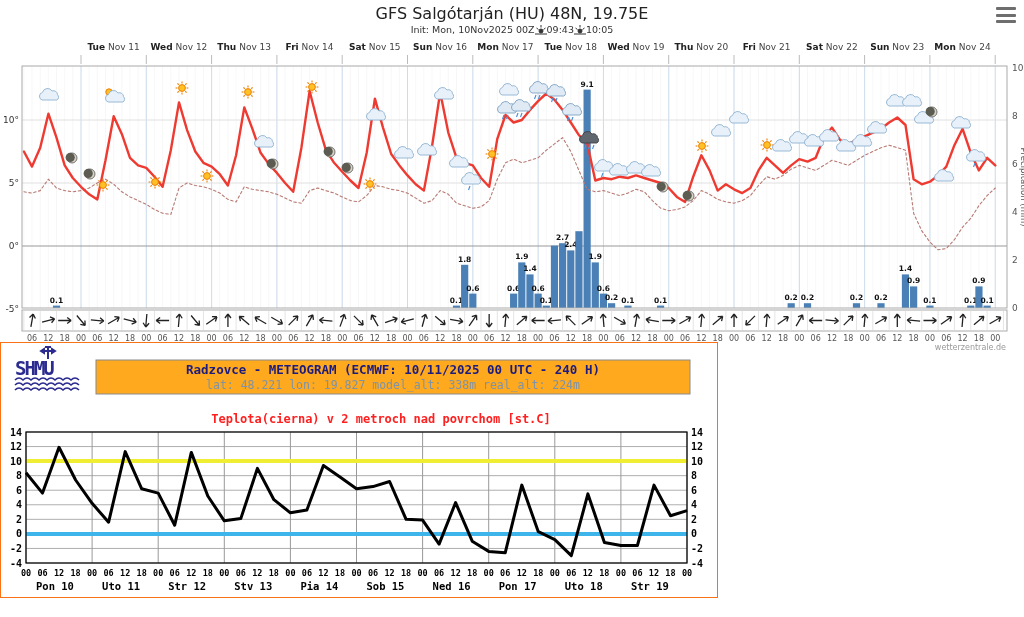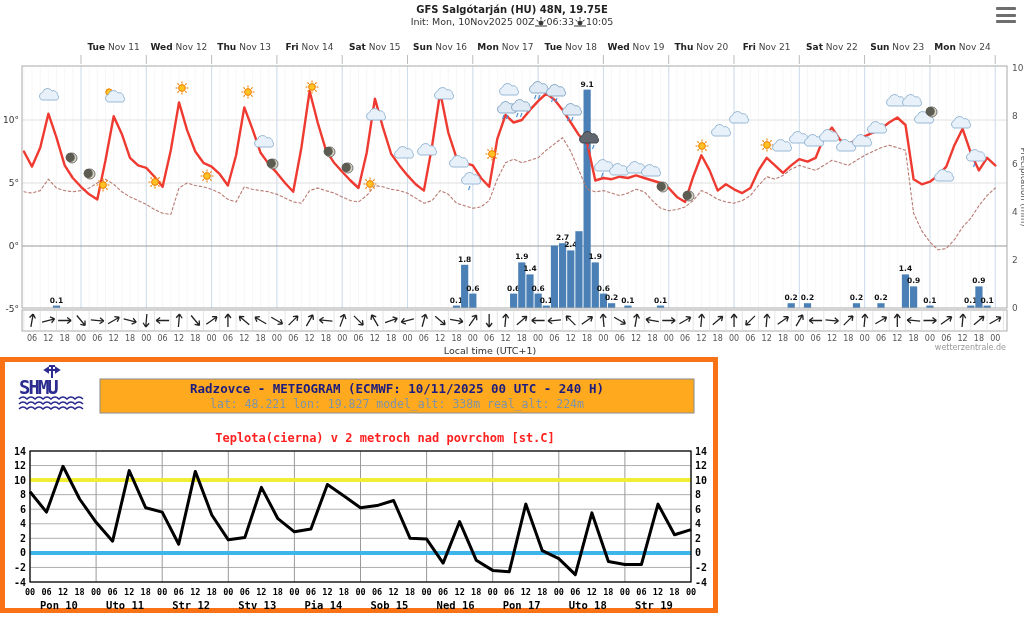--- a/index.html
+++ b/index.html
@@ -1,44 +1,44 @@
 <!DOCTYPE html>
 <html><head>
 <meta charset="utf-8">
 <style>
   * { margin:0; padding:0; box-sizing:border-box; }
   html,body { background:#fff; }
   body { width:1024px; height:617px; position:relative; font-family:"DejaVu Sans", sans-serif; overflow:hidden; }
   .title-block { position:absolute; top:4px; left:0; width:1024px; text-align:center; z-index:3; }
-  .gfs-title { font-size:10px; font-weight:bold; color:#222; }
+  .gfs-title { font-size:16px; font-weight:normal; color:#222; }
   .init-line { font-size:9.5px; color:#333; margin-top:1px; display:flex; justify-content:center; align-items:center; gap:0; }
   .init-line svg { vertical-align:middle; }
   .hamburger { position:absolute; top:7px; right:8px; width:20px; height:16px; display:flex; flex-direction:column; justify-content:space-between; cursor:pointer; z-index:4; }
   .hamburger span { display:block; height:3px; background:#6e6e6e; border-radius:1px; }
   #gfs-svg { position:absolute; top:0; left:0; }
-  .shmu-panel { position:absolute; top:357px; left:0; width:718px; height:256px; background:#fff; border:5px solid #f97316; z-index:2; }
+  .shmu-panel { position:absolute; top:342px; left:0; width:718px; height:256px; background:#fff; border:1px solid #f97316; z-index:2; }
   #shmu-svg { position:absolute; top:0; left:0; }
 </style>
 </head>
 <body>
 
 <div class="title-block">
   <div class="gfs-title">GFS Salgótarján (HU) 48N, 19.75E</div>
   <div class="init-line">
     <span>Init: Mon, 10Nov2025 00Z</span>
     <svg width="12" height="10" viewBox="0 0 12 10">
         <g fill="none" stroke="#333" stroke-width="1">
           <circle cx="6" cy="6" r="2" fill="#333"></circle>
           <line x1="6" y1="0" x2="6" y2="2.5"></line>
           <line x1="1.5" y1="3" x2="3.5" y2="4.5"></line>
           <line x1="10.5" y1="3" x2="8.5" y2="4.5"></line>
           <line x1="0" y1="9" x2="12" y2="9"></line>
         </g>
       </svg>
-    <span>06:33</span>
+    <span>09:43</span>
     <svg width="12" height="10" viewBox="0 0 12 10">
         <g fill="none" stroke="#333" stroke-width="1">
           <circle cx="6" cy="6" r="2" fill="#333"></circle>
           <line x1="6" y1="0" x2="6" y2="2.5"></line>
           <line x1="1.5" y1="3" x2="3.5" y2="4.5"></line>
           <line x1="10.5" y1="3" x2="8.5" y2="4.5"></line>
           <line x1="0" y1="9" x2="12" y2="9"></line>
         </g>
       </svg>
     <span>10:05</span>

